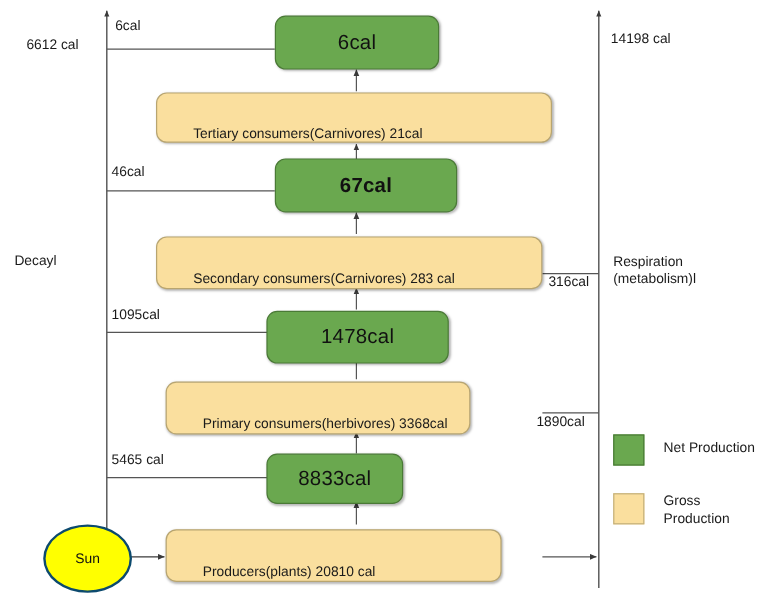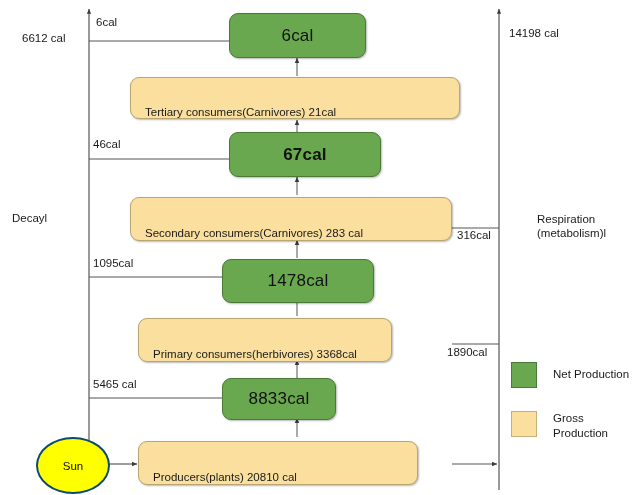--- a/index.html
+++ b/index.html
@@ -9,21 +9,21 @@
   
   .lbl{position:absolute;font-size:11.5px;color:#1a1a1a;white-space:pre;line-height:1.25;}
 
   
   .box{position:absolute;box-sizing:border-box;border:1px solid #7f7f7f;
        border-radius:9px;display:flex;align-items:center;
        box-shadow:1px 1px 2px rgba(0,0,0,.28);}
   .box.net{background:#6aa84f;border-color:#4a7a36;justify-content:center;}
   .box.net span{font-size:17px;color:#111;letter-spacing:.2px;}
   .box.gross{background:#fadf9e;border-color:#b8a570;justify-content:flex-start;}
-  .box.gross span{font-size:11.5px;color:#1a1a1a;padding-left:14px;margin-top:28px;}
+  .box.gross span{font-size:11.5px;color:#1a1a1a;padding-left:30px;margin-top:28px;}
 
   
   .sun{position:absolute;background:#ffff00;border:2px solid #0c4a6e;border-radius:50%;
        display:flex;align-items:center;justify-content:center;}
   .sun span{font-size:11.5px;color:#111;}
 
   
   .swatch{position:absolute;width:26px;height:26px;border:1px solid #8a8a8a;box-sizing:border-box;}
   .swatch.net{background:#6aa84f;border-color:#4a7a36;}
   .swatch.gross{background:#fadf9e;border-color:#c3b07a;}
@@ -84,21 +84,21 @@
 
   <div class="lbl" style="left:22px;top:31px;">6612 cal</div>
   <div class="lbl" style="left:12px;top:211px;">Decayl</div>
 
   <div class="lbl" style="left:96px;top:15px;">6cal</div>
   <div class="lbl" style="left:93px;top:137px;">46cal</div>
   <div class="lbl" style="left:93px;top:256px;">1095cal</div>
   <div class="lbl" style="left:93px;top:377px;">5465 cal</div>
 
   <div class="lbl" style="left:509px;top:26px;">14198 cal</div>
-  <div class="lbl" style="left:537px;top:212px;">Respiration
+  <div class="lbl" style="left:511px;top:212px;">Respiration
 (metabolism)l</div>
 
   <div class="lbl" style="left:457px;top:228px;">316cal</div>
   <div class="lbl" style="left:447px;top:345px;">1890cal</div>
 
   <div class="box net" style="left:229px;top:13px;width:137px;height:45px;">
     <span>6cal</span>
   </div>
 
   <div class="box gross" style="left:130px;top:77px;width:330px;height:42px;">

